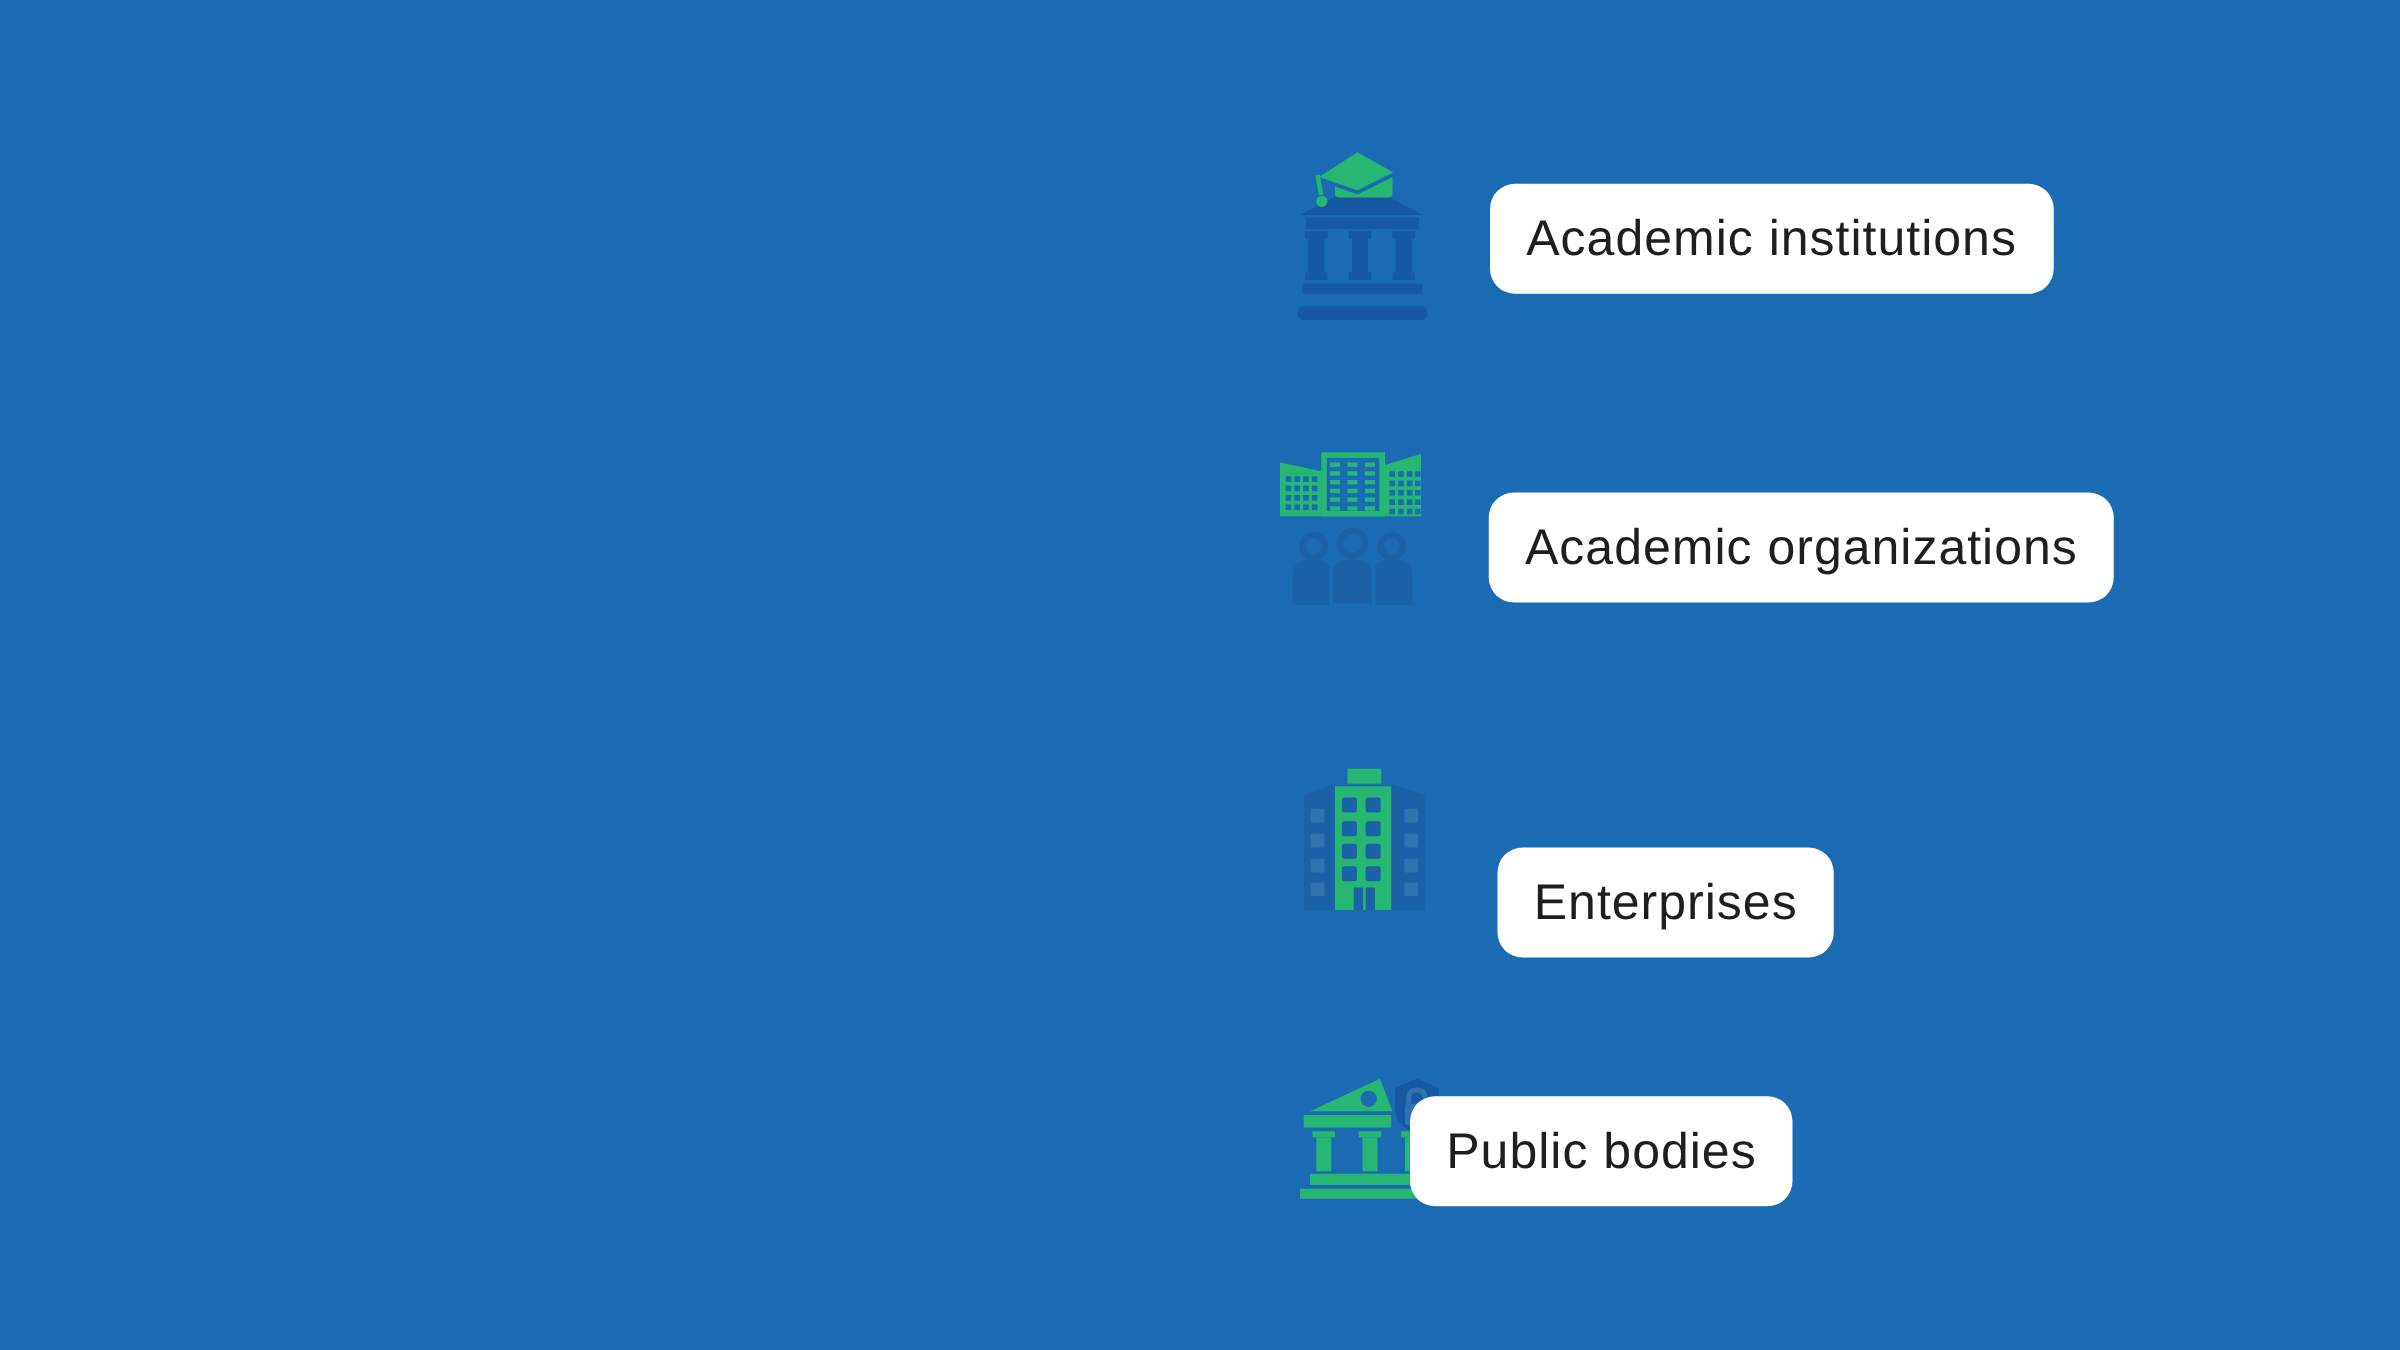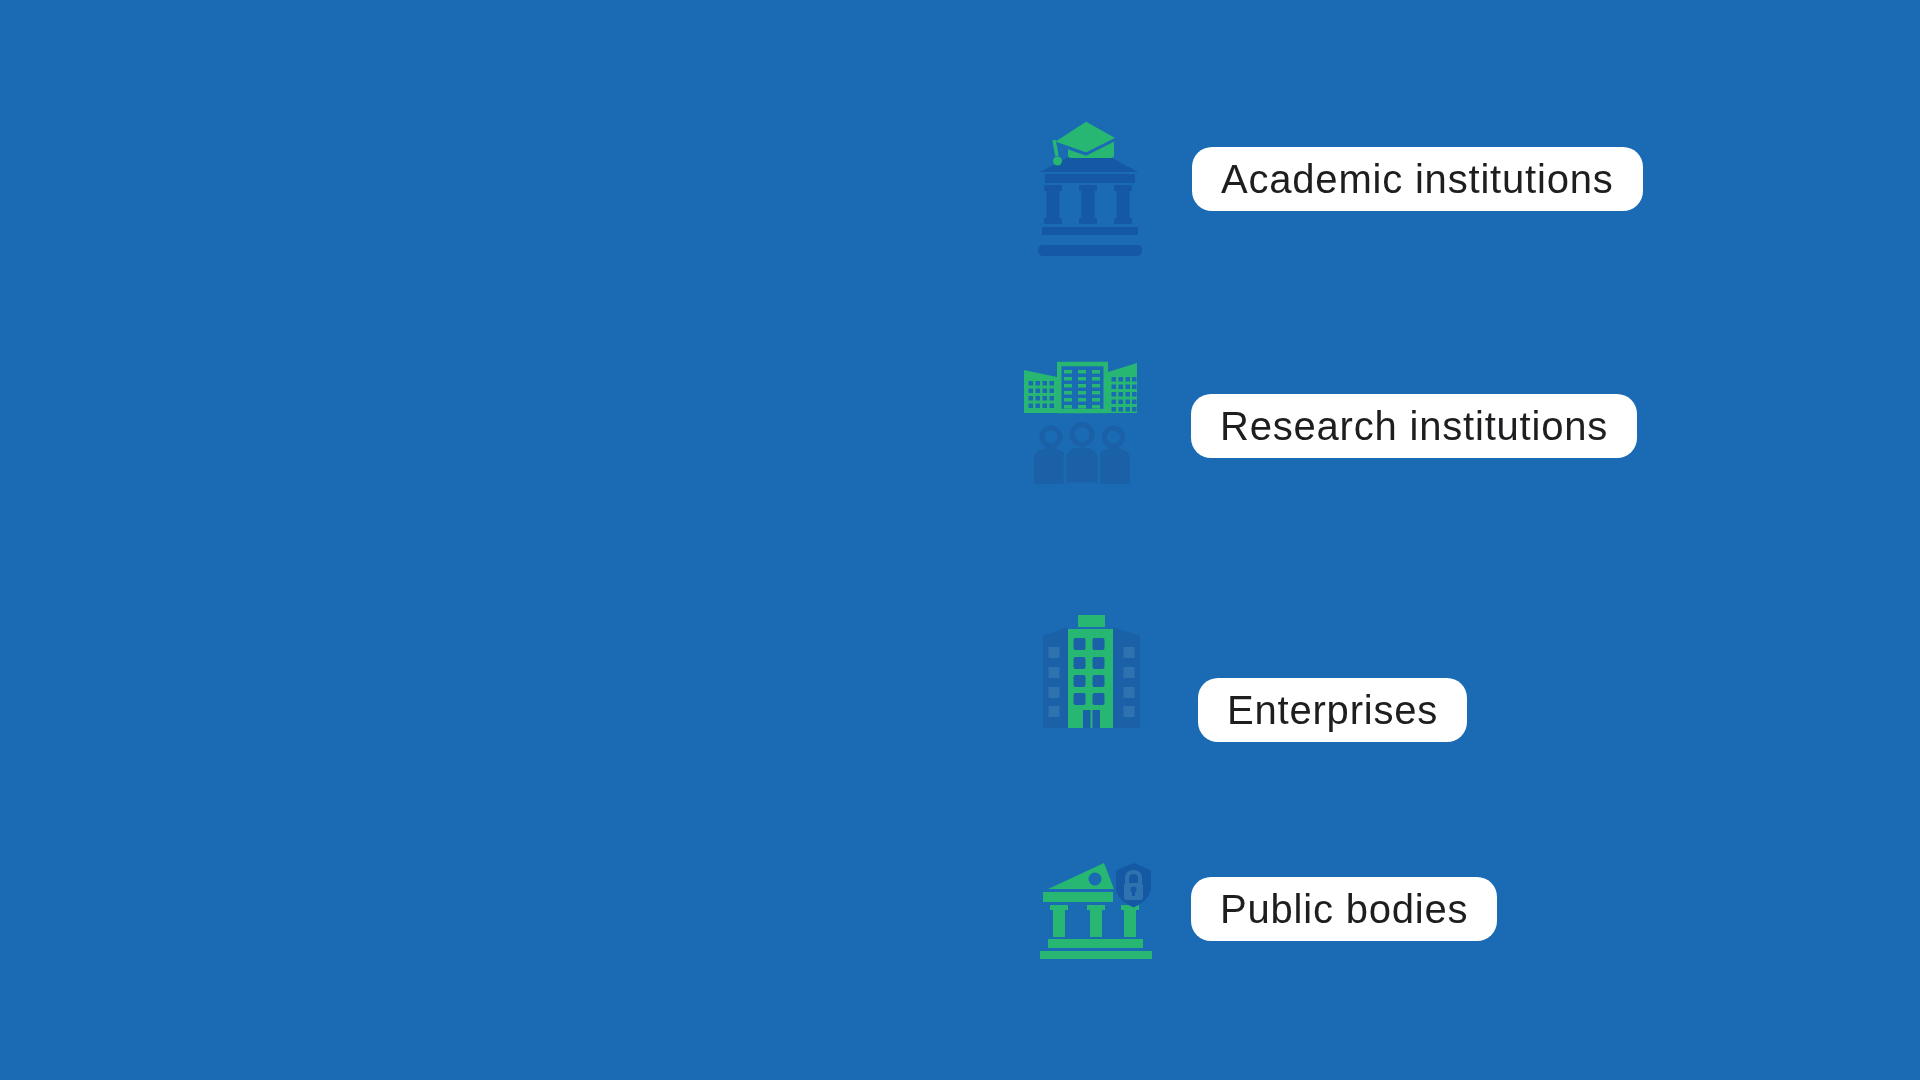--- a/index.html
+++ b/index.html
@@ -18,28 +18,28 @@
     background:var(--background);
     font-family:"Liberation Sans",sans-serif;
   }
   .icon{position:absolute;display:block}
   .icon1{left:1038px;top:116px;width:104px;height:140px}
   .icon2{left:1024px;top:360px;width:113px;height:124px}
   .icon3{left:1042px;top:614px;width:99px;height:115px}
   .icon4{left:1040px;top:860px;width:112px;height:100px}
   .pill{
     position:absolute;display:inline-flex;align-items:center;
-    height:64px;padding:0 29px;border-radius:20px;
+    height:88px;padding:0 29px;border-radius:20px;
     background:var(--pill-bg);color:var(--text);
     font-size:40px;letter-spacing:.8px;line-height:1;white-space:nowrap;
   }
   .pill1{left:1192px;top:147px}
   .pill2{left:1191px;top:394px}
   .pill3{left:1198px;top:678px}
-  .pill4{left:1191px;top:877px}
+  .pill4{left:1128px;top:877px}
   
   .g{fill:var(--green)}
   .db{fill:var(--dark-blue)}
   .mb{fill:var(--muted-blue)}
   .lb{fill:var(--light-blue)}
   .bgf{fill:var(--background)}
   .gs{fill:none;stroke:var(--green)}
   .mbs{fill:none;stroke:var(--muted-blue)}
   .lbs{fill:none;stroke:var(--light-blue)}
   .bg-sep{stroke:var(--background)}
@@ -138,21 +138,21 @@
         <rect x="68" y="45" width="8" height="3.5"></rect>
     </g>
 
     <path class="mb" d="M10,124 V100 Q10,88 26,88 Q42,88 42,100 V124 Z"></path>
     <path class="mb" d="M74,124 V100 Q74,88 90,88 Q106,88 106,100 V124 Z"></path>
     <circle class="mbs" cx="27" cy="77" r="9" stroke-width="5"></circle>
     <circle class="mbs" cx="89.5" cy="77" r="9" stroke-width="5"></circle>
     <path class="mb bg-sep" stroke-width="3" d="M41,124 V99 Q41,86 58,86 Q75,86 75,99 V124 Z"></path>
     <circle class="mbs" cx="58" cy="74.5" r="10" stroke-width="5"></circle>
   </svg>
-  <div class="pill pill2">Research institutions</div>
+  <div class="pill pill2">Academic organizations</div>
 
   <svg class="icon icon3" viewBox="0 0 99 115" aria-hidden="true">
 
     <polygon class="mb" points="1,22 26,13 26,114 1,114"></polygon>
     <polygon class="mb" points="71,13 98,22 98,114 71,114"></polygon>
     <g class="lb">
       <rect x="6.5" y="33" width="11" height="11"></rect>
         <rect x="6.5" y="53" width="11" height="11"></rect>
       <rect x="6.5" y="73" width="11" height="11"></rect>
         <rect x="6.5" y="92" width="11" height="11"></rect>

